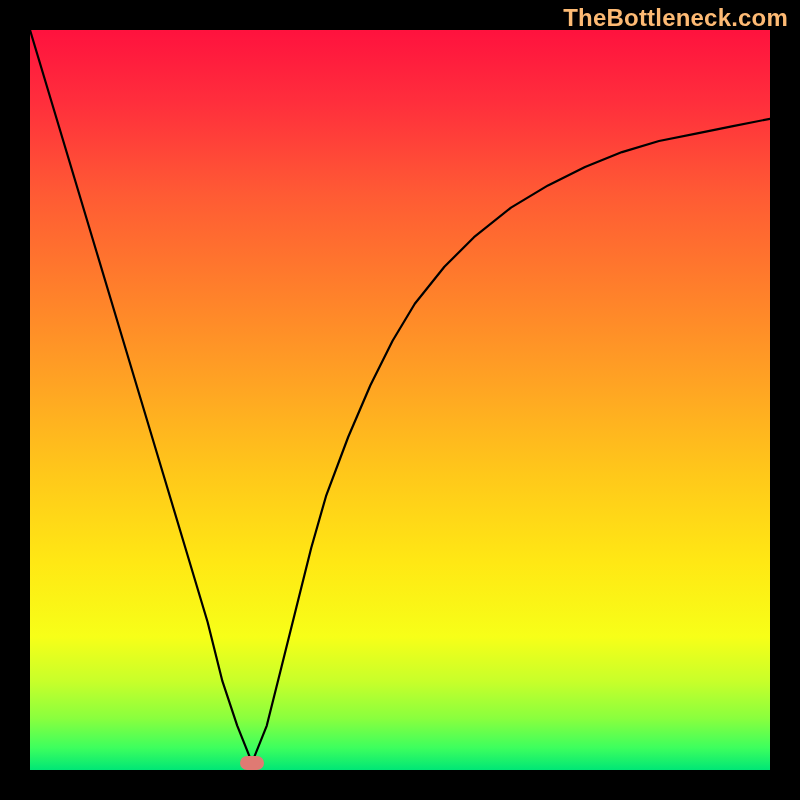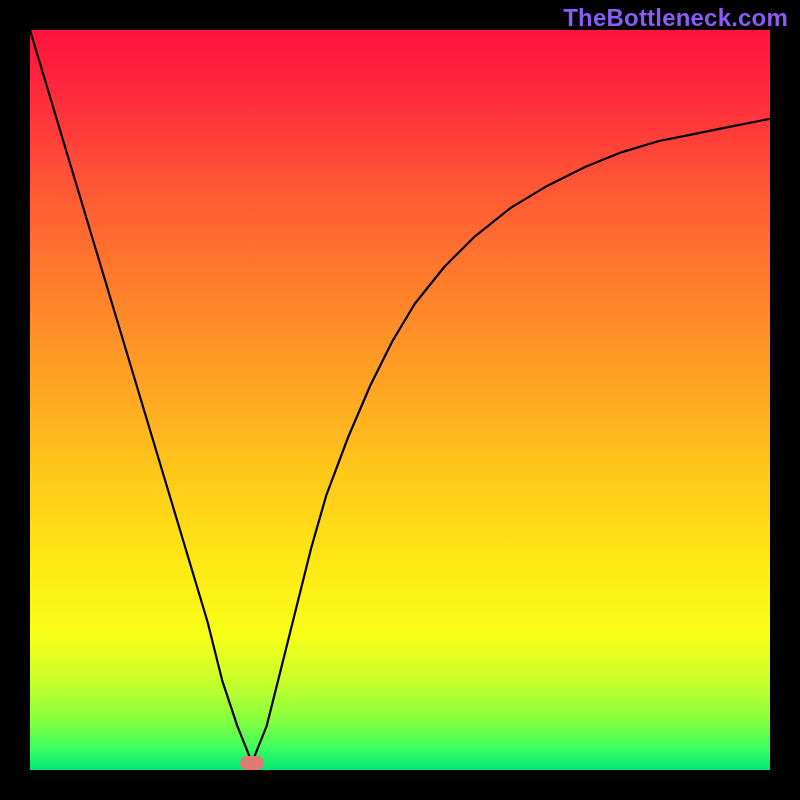--- a/index.html
+++ b/index.html
@@ -14,21 +14,21 @@
   .outer {
     width: 800px;
     height: 800px;
     background: #000;
     position: relative;
   }
   .attribution {
     position: absolute;
     top: 4px;
     right: 12px;
-    color: #8b5cf6;
+    color: #fdba74;
     font-size: 24px;
     font-weight: 600;
     letter-spacing: 0.2px;
     user-select: none;
   }
   .plot {
     position: absolute;
     left: 30px;
     top: 30px;
     width: 740px;

